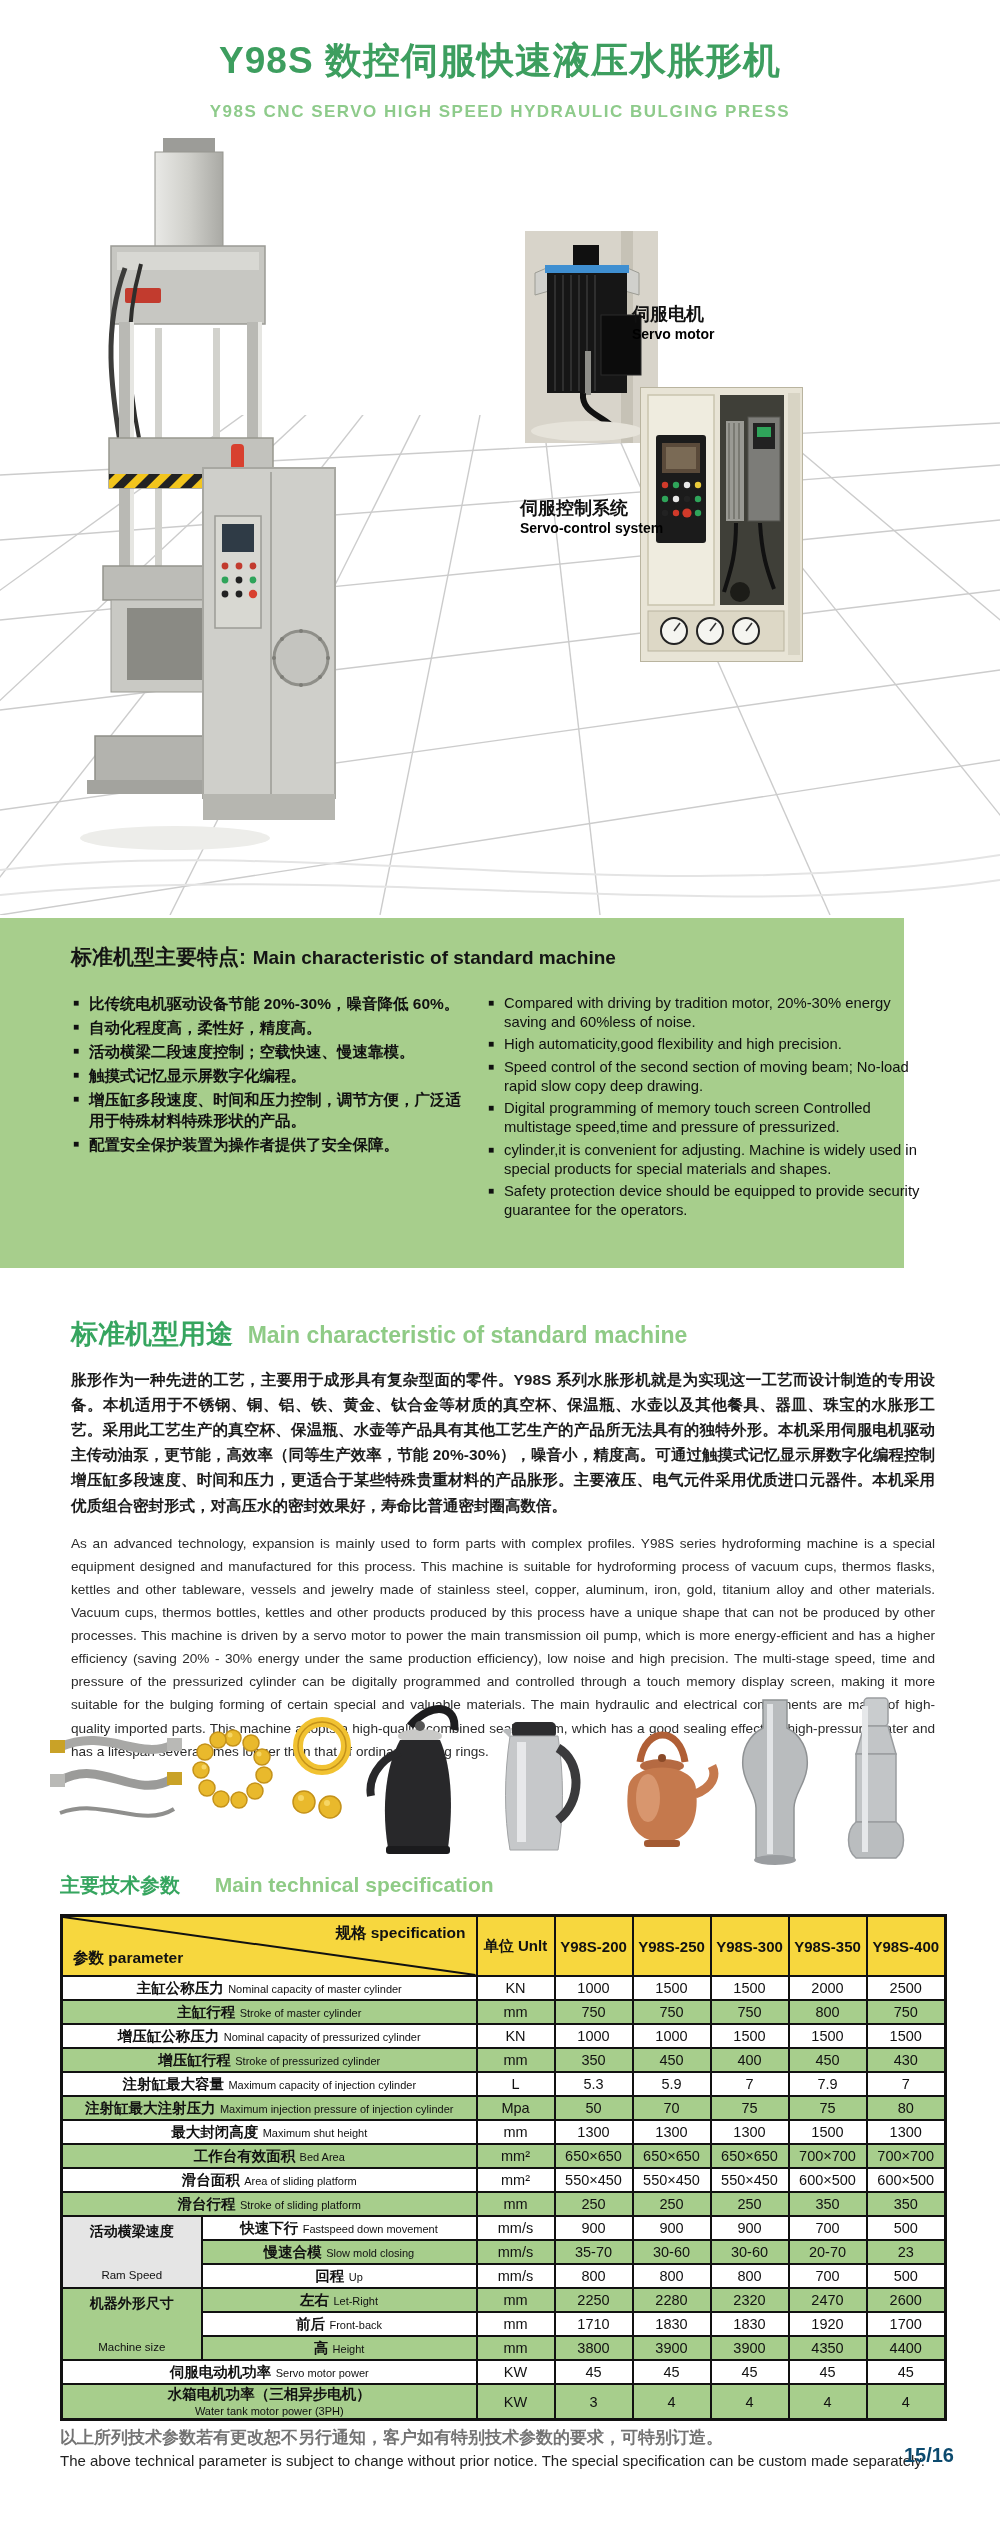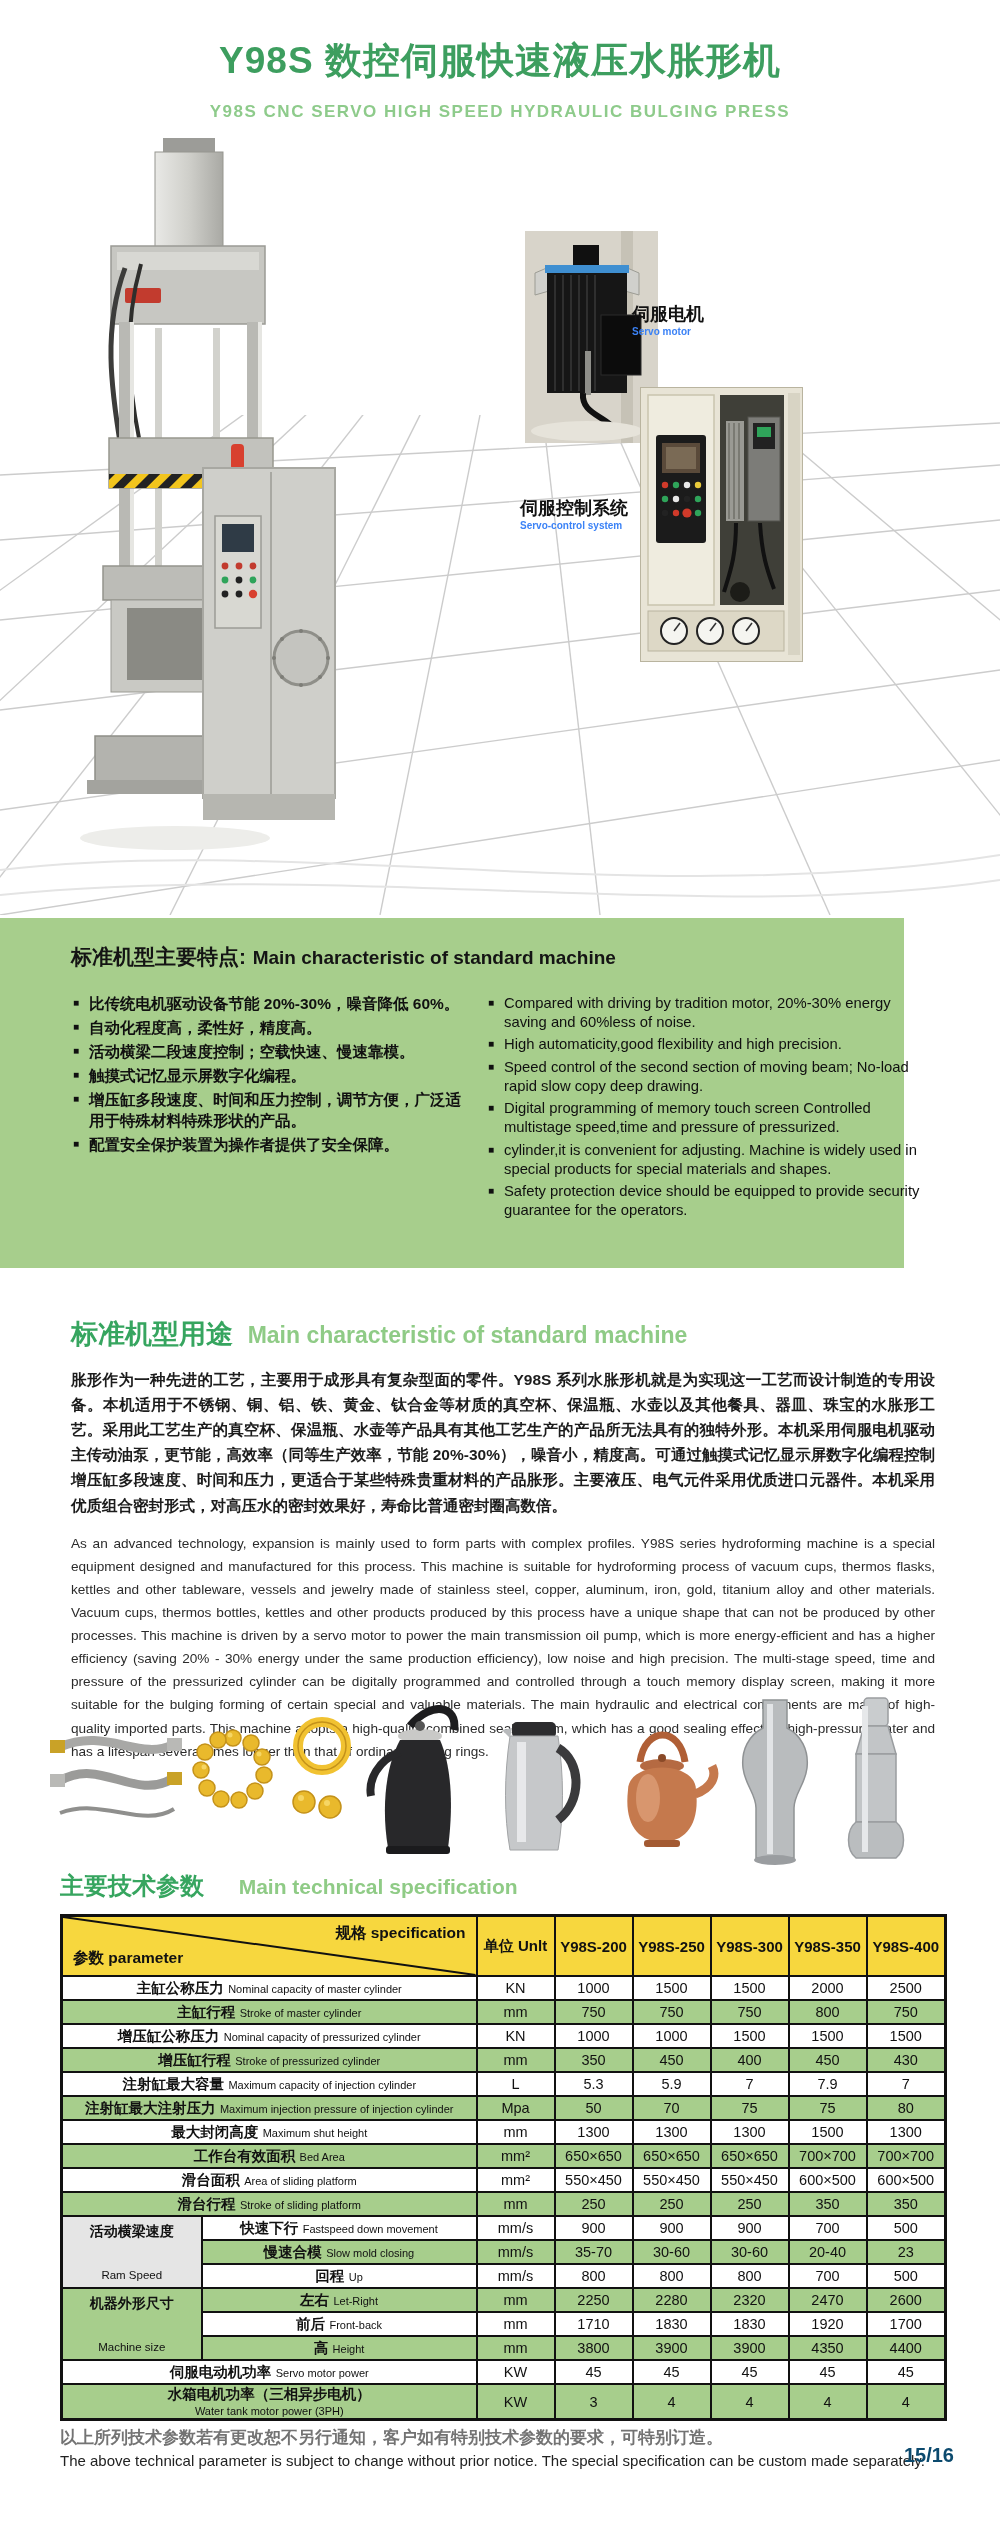--- a/index.html
+++ b/index.html
@@ -13,21 +13,21 @@
              font-size:17px;font-weight:700;color:#8ecb8b;letter-spacing:1.5px;}
 
   
   .hero{position:absolute;top:135px;left:0;width:1000px;height:780px;}
   .floor{position:absolute;left:0;top:280px;width:1000px;height:500px;}
   .machine{position:absolute;left:55px;top:3px;width:292px;height:738px;}
   .motor-photo{position:absolute;left:525px;top:96px;width:133px;height:212px;}
   .cabinet-photo{position:absolute;left:640px;top:252px;width:163px;height:275px;}
   .photo-label{position:absolute;line-height:1.25;}
   .photo-label .lcn{font-size:18px;font-weight:700;color:#111;display:block;}
-  .photo-label .len{font-size:10px;font-weight:700;color:#3b82f6;display:block;}
+  .photo-label .len{font-size:14px;font-weight:700;color:#000000;display:block;}
   .motor-label{left:632px;top:168px;}
   .cabinet-label{left:520px;top:362px;width:150px;}
 
   
   .features{position:absolute;top:918px;left:0;width:904px;height:350px;background:#a7ce8c;}
   .features h2{position:absolute;left:71px;top:24px;margin:0;font-weight:700;color:#141414;}
   .features h2 .hcn{font-size:21px;}
   .features h2 .hen{font-size:19px;}
   .blist{margin:0;padding:0;list-style:none;}
   .blist li{position:relative;padding-left:16px;margin-bottom:3px;color:#101010;}
@@ -44,21 +44,21 @@
   .sec-h .sen{font-size:23px;color:#8fcb86;margin-left:8px;}
   .p-cn{margin:15px 0 0 0;font-size:15.5px;font-weight:600;line-height:1.62;color:#1c1c1c;text-align:justify;}
   .p-en{margin:14px 0 0 0;font-size:13.6px;font-weight:400;line-height:1.7;color:#2b2b2b;text-align:justify;}
 
   
   .products{position:absolute;top:1692px;left:50px;width:905px;height:178px;}
   .product{position:absolute;}
 
   
   .spec-head{position:absolute;top:1870px;left:60px;}
-  .spec-head .scn{font-size:24px;font-family:Liberation Mono, monospace;}
+  .spec-head .scn{font-size:20px;font-family:Liberation Mono, monospace;}
   .spec-head .sen{font-size:21px;margin-left:28px;}
   table.spec{position:absolute;top:1914px;left:60px;width:884px;border-collapse:collapse;
              border:3px solid #111;table-layout:fixed;}
   table.spec th,table.spec td{border:2px solid #111;padding:0 2px;text-align:center;vertical-align:middle;}
   table.spec thead th{background:#f7d73e;height:58px;font-weight:700;}
   .corner{position:relative;}
   .corner .diag{position:absolute;inset:0;width:100%;height:100%;}
   .corner .tr{position:absolute;top:6px;right:10px;font-size:15.5px;font-weight:700;}
   .corner .bl{position:absolute;bottom:6px;left:10px;font-size:15.5px;font-weight:700;}
   th.unit-h{font-size:15px;}
@@ -506,21 +506,21 @@
           <td class="val">900</td>
           <td class="val">700</td>
           <td class="val">500</td>
       </tr>
       <tr>
         <td class="param"><span class="pcn">慢速合模</span> <span class="pen">Slow mold closing</span></td>
         <td class="unit">mm/s</td>
         <td class="val">35-70</td>
           <td class="val">30-60</td>
           <td class="val">30-60</td>
-          <td class="val">20-40</td>
+          <td class="val">20-70</td>
           <td class="val">23</td>
       </tr>
       <tr>
         <td class="param"><span class="pcn">回程</span> <span class="pen">Up</span></td>
         <td class="unit">mm/s</td>
         <td class="val">800</td>
           <td class="val">800</td>
           <td class="val">800</td>
           <td class="val">700</td>
           <td class="val">500</td>

